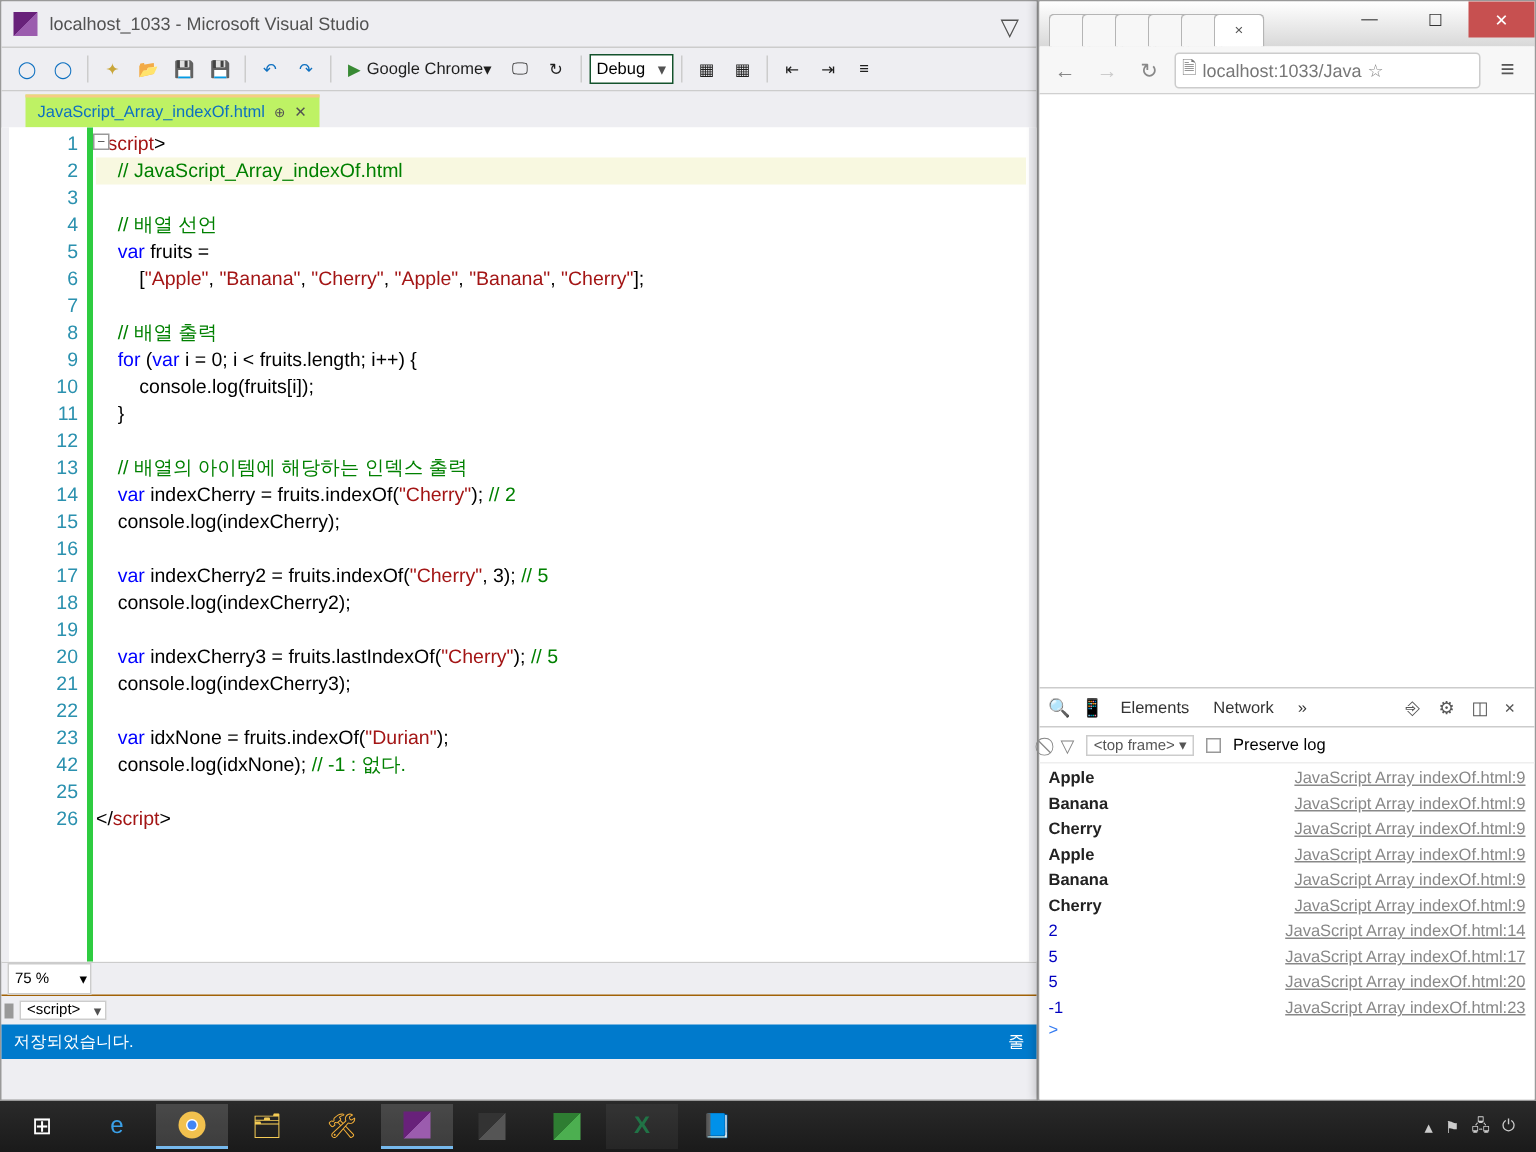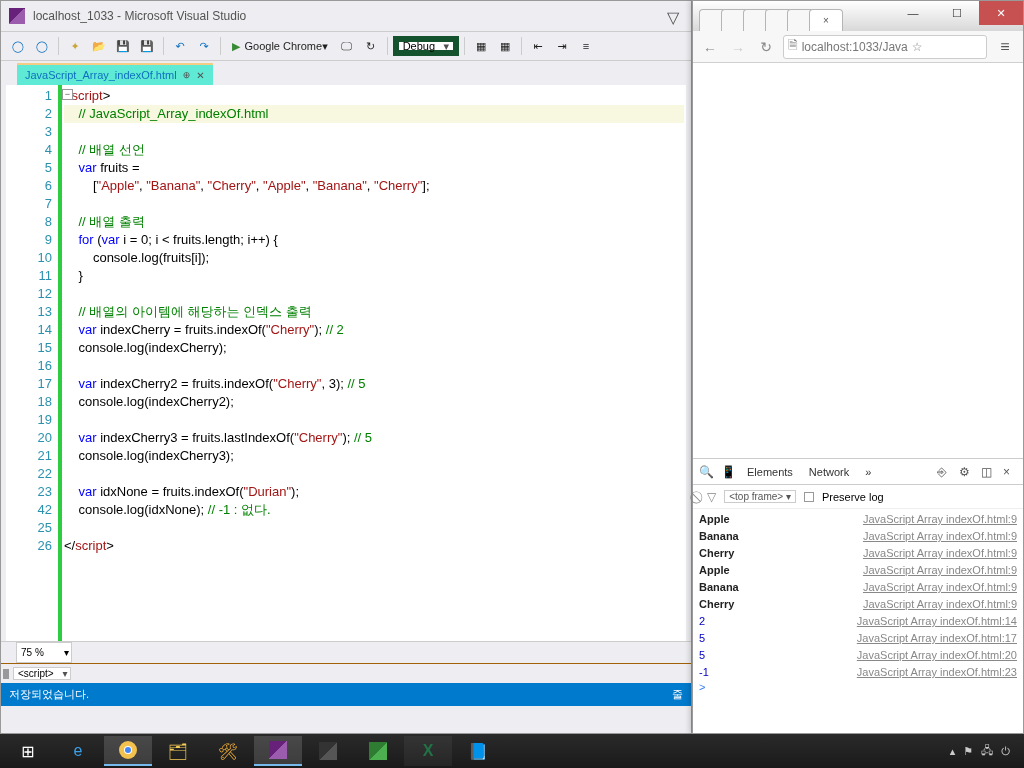--- a/index.html
+++ b/index.html
@@ -12,42 +12,42 @@
 .vs-title-text { font-size: 12px; color: #525252; }
 .vs-title-spacer { flex: 1; }
 .vs-title-icon { width: 16px; height: 16px; margin-left: 4px; color: #525252; }
 .vs-menu { height: 24px; display: flex; align-items: center; padding: 0 6px; background: #eeeef2; font-size: 12px; }
 .vs-menu-item { padding: 3px 9px; color: #1e1e1e; cursor: pointer; }
 .vs-toolbar { height: 30px; display: flex; align-items: center; padding: 0 6px; background: #eeeef2; border-top: 1px solid #ccc; border-bottom: 1px solid #ccc; gap: 2px; }
 .tb-btn { width: 22px; height: 22px; display: flex; align-items: center; justify-content: center; color: #1e1e1e; font-size: 11px; cursor: pointer; }
 .tb-sep { width: 1px; height: 18px; background: #ccc; margin: 0 3px; }
 .tb-run { display: flex; align-items: center; color: #1e1e1e; font-size: 11px; padding: 2px 6px; cursor: pointer; }
 .tb-run .tri { color: #388a34; margin-right: 4px; }
-.tb-combo { height: 20px; border: 6px solid #14532d; background: #fff; font-size: 11px; padding: 0 18px 0 4px; display: flex; align-items: center; position: relative; cursor: pointer; }
+.tb-combo { height: 20px; border: 1px solid #14532d; background: #fff; font-size: 11px; padding: 0 18px 0 4px; display: flex; align-items: center; position: relative; cursor: pointer; }
 .tb-combo::after { content: '▾'; position: absolute; right: 4px; color: #525252; }
 
 .vs-tabs { height: 24px; background: #eeeef2; display: flex; align-items: flex-end; padding-left: 16px; }
-.vs-tab { height: 22px; background: #5eead4; border-top: 2px solid #f5cc84; padding: 0 8px; display: flex; align-items: center; font-size: 11px; color: #0e70c0; gap: 6px; cursor: pointer; }
+.vs-tab { height: 22px; background: #bef264; border-top: 2px solid #f5cc84; padding: 0 8px; display: flex; align-items: center; font-size: 11px; color: #0e70c0; gap: 6px; cursor: pointer; }
 .vs-tab .pin { color: #525252; font-size: 9px; }
 .vs-tab .x { color: #525252; font-size: 10px; cursor: pointer; }
 
 .editor { position: relative; height: 556px; background: #fff; display: flex; border-left: 5px solid #eeeef2; border-right: 5px solid #eeeef2;}
 .gutter { width: 52px; background: #fff; text-align: right; padding-right: 6px; font-family: Consolas, monospace; font-size: 13px; color: #2b91af; line-height: 18px; padding-top: 2px; }
 .marker { width: 4px; background: #2ecc40; }
 .code { flex: 1; font-family: Consolas, monospace; font-size: 13px; line-height: 18px; padding-top: 2px; padding-left: 2px; white-space: pre; overflow: hidden; background: #fff;}
 .code-line { height: 18px; }
 .c-bg { background: #f8f8e0; display: inline-block; width: calc(100% - 2px);}
 .t-tag { color: #a31515; }
 .t-cmt { color: #008000; }
 .t-kw { color: #0000ff; }
 .t-str { color: #a31515; }
 .boxminus { position: absolute; left: 56px; top: 4px; width: 11px; height: 11px; border: 1px solid #999; background: #fff; font-size: 9px; line-height: 9px; text-align: center; color: #555; }
 
 .editor-footer { height: 22px; background: #eeeef2; display: flex; align-items: center; font-size: 10px; border-top: 1px solid #ccc; }
-.zoom { width: 56px; border: 1px solid #ccc; background: #fff; padding: 4px 4px; margin-left: 15px; position:relative; }
+.zoom { width: 56px; border: 1px solid #ccc; background: #fff; padding: 4px 4px; margin-left: 4px; position:relative; }
 .zoom::after{content:'▾';position:absolute;right:2px;}
 .breadcrumb-bar { height: 20px; background: #eeeef2; display: flex; align-items: center; border-top: 1px solid #a16207; }
 .breadcrumb { font-size: 10px; border: 1px solid #ccc; background: #fff; padding: 0 16px 0 4px; margin-left: 4px; position: relative; }
 .breadcrumb::after { content: '▾'; position: absolute; right: 2px; color: #525252; }
 .vs-status { height: 23px; background: #007acc; color: #fff; display: flex; align-items: center; padding: 0 8px; font-size: 11px; }
 
 
 .chrome-window { position: absolute; left: 692px; top: 0; width: 332px; height: 734px; background: #fff; border: 1px solid #999; box-shadow: -2px 0 6px rgba(0,0,0,.2);}
 .chrome-top { height: 30px; background: linear-gradient(#fff, #d8d8d8); display: flex; align-items: flex-end; padding-left: 6px; }
 .chrome-tab { width: 28px; height: 22px; background: #f7f7f7; border: 1px solid #b5b5b5; border-bottom: none; border-radius: 4px 4px 0 0; margin-right: -6px; }

